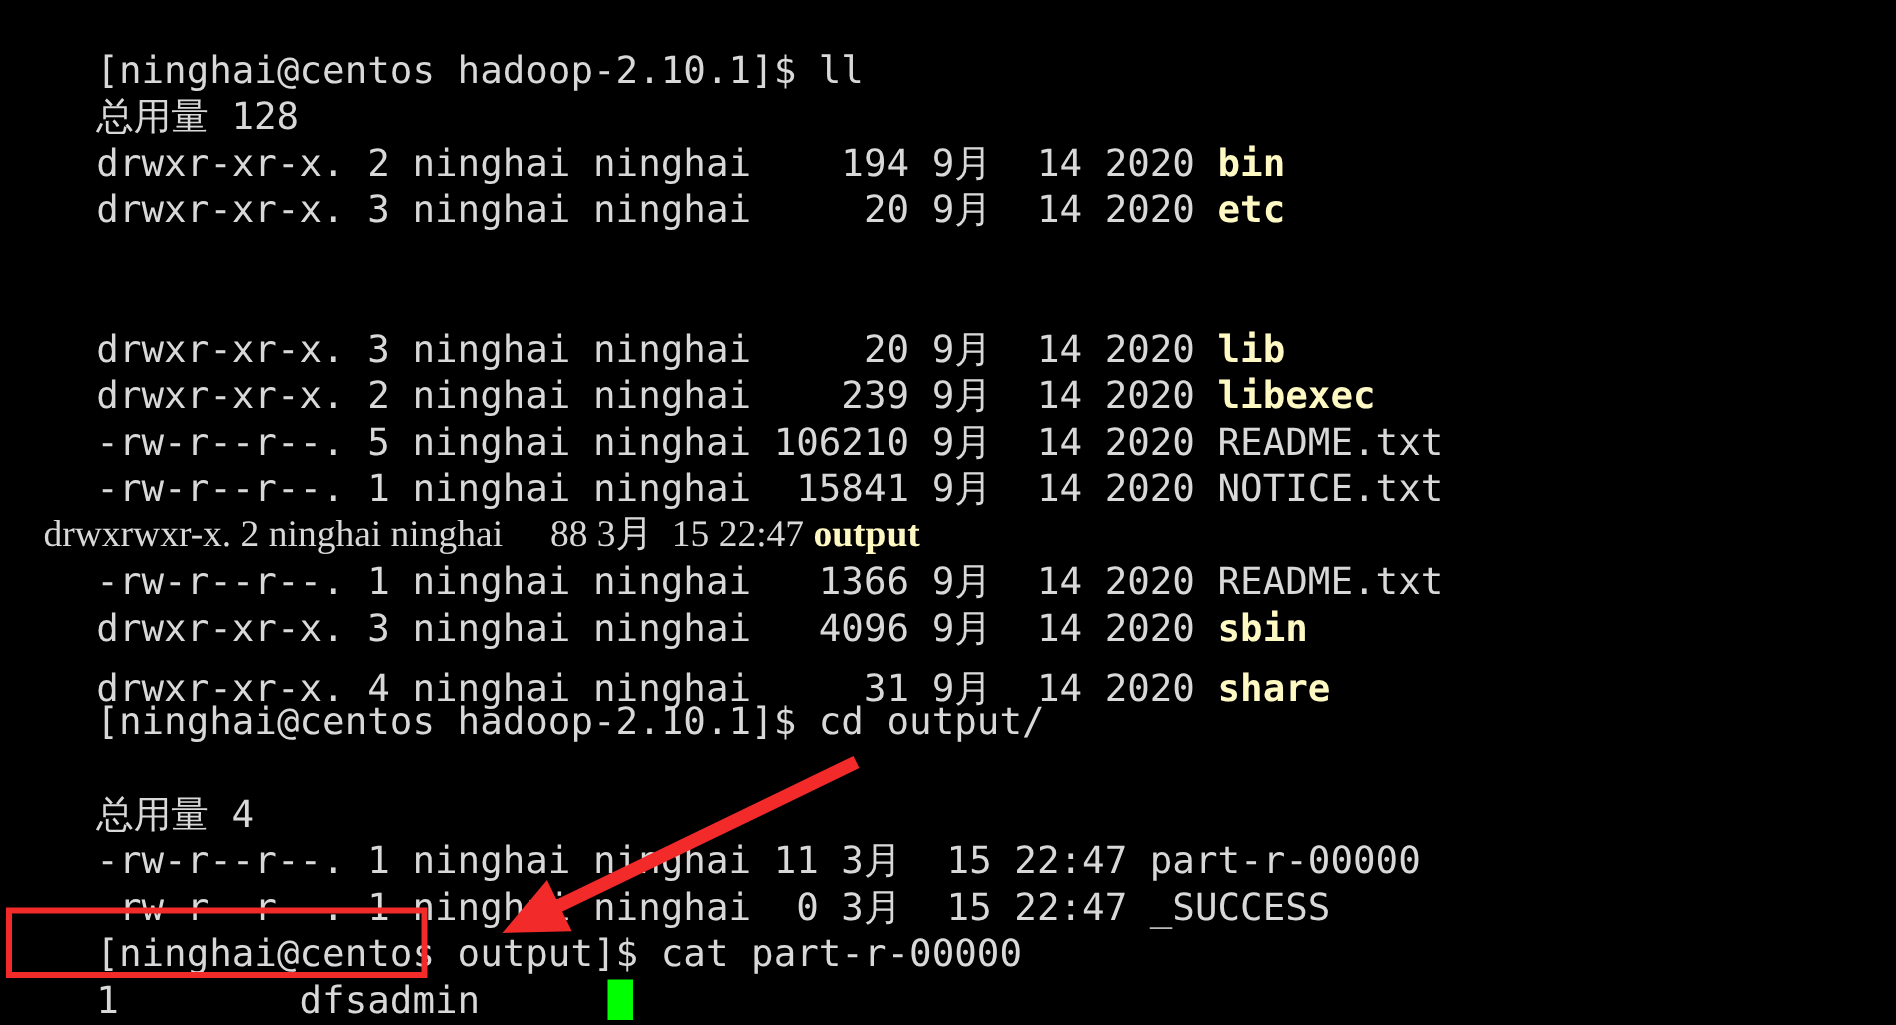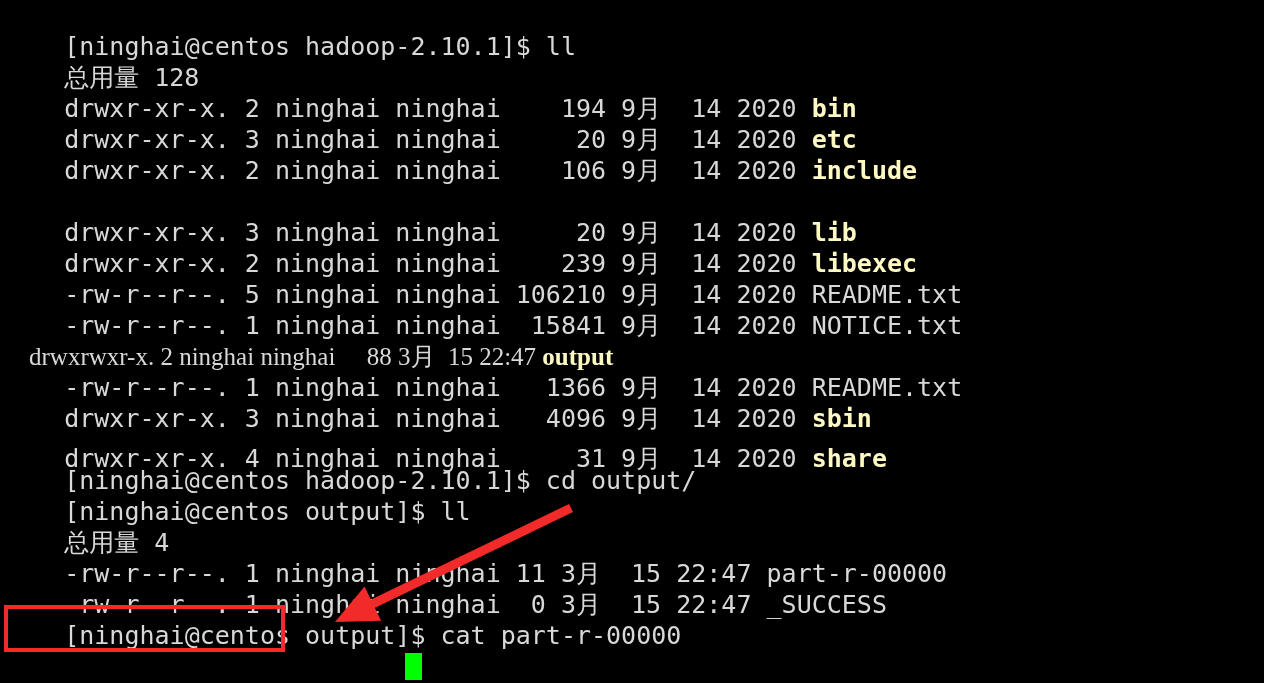--- a/index.html
+++ b/index.html
@@ -73,23 +73,20 @@
   <div class="line" id="line-l1" style="top: 31px;">
     <span class="seg plain">总用量 128</span>
   </div>
 
   <div class="line" id="line-l2" style="top: 62px;">
     <span class="seg plain">drwxr-xr-x. 2 ninghai ninghai    194 9月  14 2020 </span><span class="seg dir">bin</span>
   </div>
   <div class="line" id="line-l3" style="top: 93px;">
     <span class="seg plain">drwxr-xr-x. 3 ninghai ninghai     20 9月  14 2020 </span><span class="seg dir">etc</span>
   </div>
-  <div class="line" id="line-l4" style="top: 124px;">
-    <span class="seg plain">drwxr-xr-x. 2 ninghai ninghai    106 9月  14 2020 </span><span class="seg dir">include</span>
-  </div>
   <div class="line" id="line-l6" style="top: 186px;">
     <span class="seg plain">drwxr-xr-x. 3 ninghai ninghai     20 9月  14 2020 </span><span class="seg dir">lib</span>
   </div>
   <div class="line" id="line-l7" style="top: 217px;">
     <span class="seg plain">drwxr-xr-x. 2 ninghai ninghai    239 9月  14 2020 </span><span class="seg dir">libexec</span>
   </div>
   <div class="line" id="line-l8" style="top: 248px;">
     <span class="seg plain">-rw-r--r--. 5 ninghai ninghai 106210 9月  14 2020 </span><span class="seg plain">README.txt</span>
   </div>
   <div class="line" id="line-l9" style="top: 279px;">
@@ -104,36 +101,36 @@
   <div class="line" id="line-l12" style="top: 372px;">
     <span class="seg plain">drwxr-xr-x. 3 ninghai ninghai   4096 9月  14 2020 </span><span class="seg dir">sbin</span>
   </div>
   <div class="line" id="line-l13" style="top: 412px;">
     <span class="seg plain">drwxr-xr-x. 4 ninghai ninghai     31 9月  14 2020 </span><span class="seg dir">share</span>
   </div>
 
   <div class="line" id="line-l14" style="top: 434px;">
     <span class="seg plain">[ninghai@centos hadoop-2.10.1]$ cd output/</span>
   </div>
-  <div class="line" id="line-l15" style="top: 465px;">
-    <span class="seg plain">[ninghai@centos output]$ ll</span>
-  </div>
   <div class="line" id="line-l16" style="top: 496px;">
     <span class="seg plain">总用量 4</span>
   </div>
 
   <div class="line" id="line-l17" style="top: 527px;">
     <span class="seg plain">-rw-r--r--. 1 ninghai ninghai 11 3月  15 22:47 </span><span class="seg plain">part-r-00000</span>
   </div>
   <div class="line" id="line-l18" style="top: 558px;">
     <span class="seg plain">-rw-r--r--. 1 ninghai ninghai  0 3月  15 22:47 </span><span class="seg plain">_SUCCESS</span>
   </div>
 
   <div class="line" id="line-l19" style="top: 589px;">
     <span class="seg plain">[ninghai@centos output]$ cat part-r-00000</span>
+  </div>
+  <div class="line" id="line-l20" style="top: 620px;">
+    <span class="seg plain">1        dfsadmin</span>
   </div>
   <div class="line" id="line-l21" style="top: 651px;">
     
   </div>
 
   <div id="hl-box" style="left: 4px; top: 605px; width: 281px; height: 47px; border-color: rgb(243, 42, 42);"></div>
 
   <svg id="arrow" viewBox="0 0 1264 683" xmlns="http://www.w3.org/2000/svg">
     <g id="arrow-g">
       <line id="arrow-shaft" x1="571" y1="508" x2="367.4161492391851" y2="606.3413516386987" stroke="#f32a2a" stroke-width="9" stroke-linecap="butt"></line>

